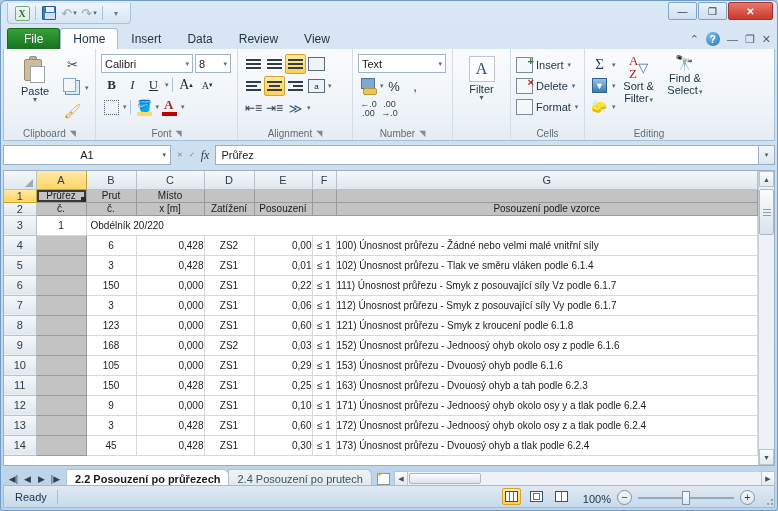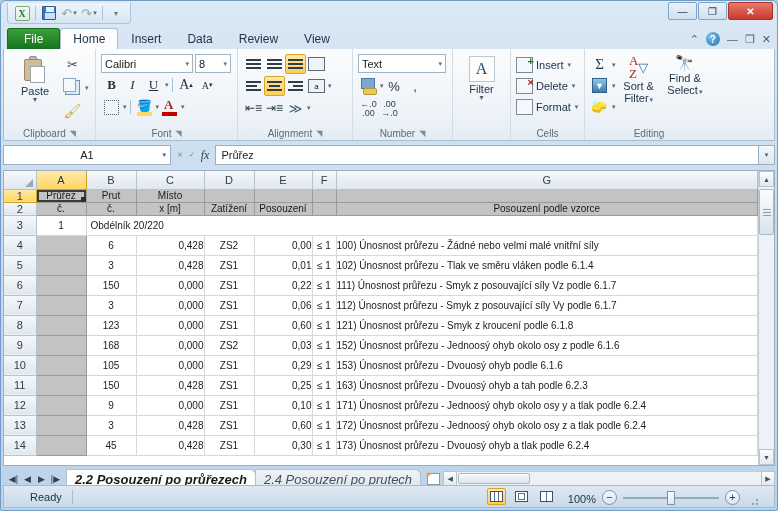--- a/index.html
+++ b/index.html
@@ -243,40 +243,40 @@
   .sthumb { position: absolute; left: 0; right: 0; top: 2px; height: 46px; background: linear-gradient(180deg,#fbfcfd,#d9e3ec); border: 1px solid #a9b8c5; border-radius: 2px; display: flex; align-items: center; justify-content: center; }
   .sthumb i { display: block; width: 8px; border-top: 1px solid #8d9daa; margin: 1px 0; }
   .grip { display: flex; flex-direction: column; }
 
   
   .tabbar { height: 21px; margin: 2px 2px 0; display: flex; align-items: center; }
   .navbtns { display: flex; align-items: center; gap: 1px; padding: 0 4px; font-size: 9px; color: #2f4250; }
   .navbtns span { width: 13px; text-align: center; }
   .stab {
     height: 19px; padding: 0 8px; display: flex; align-items: center;
-    font-size: 13px; color: #40515e;
+    font-size: 11px; color: #40515e;
     background: linear-gradient(180deg,#f0f4f8,#dde6ee);
     border: 1px solid #b4c2cd; border-bottom: none;
-    border-radius: 0 6px 0 0; margin-right: -1px; font-style: italic;
+    border-radius: 0 6px 0 0; margin-right: -1px;
   }
   .stab.active { background: #fff; color: #1b1b1b; font-weight: bold; border-color: #b4c2cd; }
   .newsheet { width: 20px; height: 19px; display: flex; align-items: center; justify-content: center; margin-left: 3px; }
   .ns-ico { width: 13px; height: 12px; background: #fff; border: 1px solid #8a98a4; position: relative; }
   .ns-ico:after { content: "✦"; position: absolute; left: -2px; top: -4px; font-size: 8px; color: #e0a92a; }
   .hscroll { flex: 1; display: flex; align-items: center; height: 15px; }
   .hs-btn { width: 14px; height: 15px; background: linear-gradient(180deg,#fbfcfd,#e2e9f0); border: 1px solid #b8c5d0; display:flex; align-items:center; justify-content:center; font-size: 7px; color:#42525f; }
   .hs-track { flex: 1; height: 15px; background: #eef2f6; border-top: 1px solid #c3ced7; border-bottom: 1px solid #c3ced7; position: relative; }
   .hs-thumb { position: absolute; left: 1px; top: 1px; bottom: 1px; width: 72px; background: linear-gradient(180deg,#fbfcfd,#d9e3ec); border: 1px solid #a9b8c5; border-radius: 2px; }
 
   
   .statusbar {
     position: absolute; left: 2px; right: 2px; bottom: 2px; height: 23px;
     background: linear-gradient(180deg,#dfe9f3,#c8daea);
     border: 1px solid #a3bbd1;
-    display: flex; align-items: center; padding: 0 16px;
+    display: flex; align-items: center; padding: 0 1px;
     font-size: 11px; color: #20364a;
   }
   .st-ready { padding: 0 10px; }
   .st-sep { width: 1px; height: 14px; background: #a9bccd; }
   .st-right { margin-left: auto; display: flex; align-items: flex-end; gap: 6px; }
   .viewbtn { width: 19px; height: 17px; border: 1px solid transparent; border-radius: 2px; display: flex; align-items: center; justify-content: center; }
   .viewbtn.on { background: linear-gradient(180deg,#ffe9a8,#ffcf52); border-color: #d6a42a; }
   .vb-ico { width: 13px; height: 11px; border: 1px solid #3c5166; background: #fff; }
   .vb-ico.normal { background: repeating-linear-gradient(90deg,#fff 0 3px,#5d7186 3px 4px), repeating-linear-gradient(0deg,#fff 0 3px,#5d7186 3px 4px); }
   .vb-ico.page { position: relative; }

